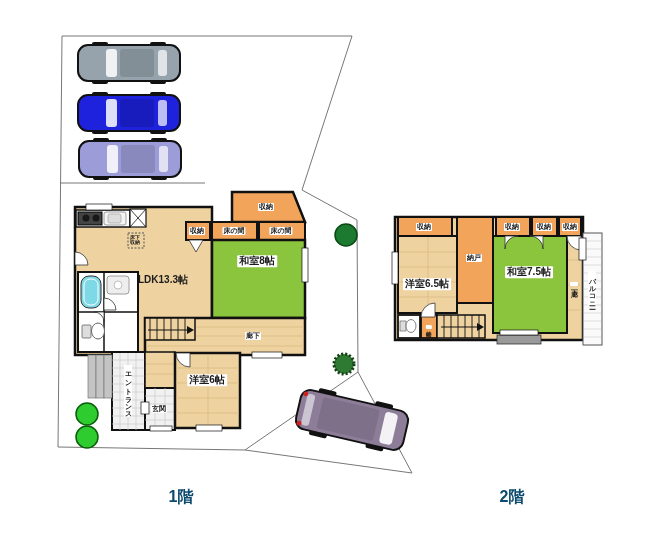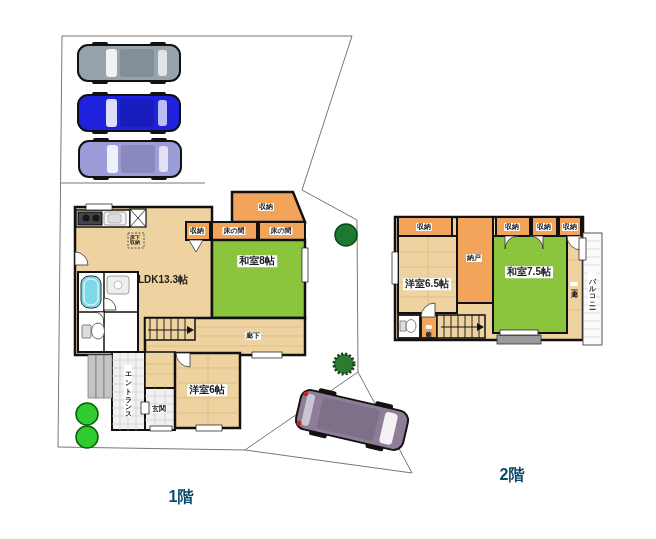--- a/index.html
+++ b/index.html
@@ -271,30 +271,30 @@
 </svg>
 
 <div class="lbl small" style="left:266px;top:207px">収納</div>
 <div class="lbl small" style="left:197px;top:231px">収納</div>
 <div class="lbl small" style="left:234px;top:231px">床の間</div>
 <div class="lbl small" style="left:281px;top:231px">床の間</div>
 <div class="lbl" style="left:257px;top:261px">和室8帖</div>
 <div class="lbl nobg" style="left:163px;top:280px">LDK13.3帖</div>
 <div class="lbl tiny" style="left:136px;top:240px">床下収納</div>
 <div class="lbl small" style="left:253px;top:336px">廊下</div>
-<div class="lbl" style="left:207px;top:390px">洋室6帖</div>
+<div class="lbl" style="left:207px;top:380px">洋室6帖</div>
 <div class="lbl small v" style="left:128px;top:391px">エントランス</div>
 <div class="lbl small" style="left:159px;top:409px">玄関</div>
 <div class="caption" style="left:181px;top:497px">1階</div>
 
 <div class="lbl small" style="left:424px;top:227px">収納</div>
 <div class="lbl small" style="left:474px;top:258px">納戸</div>
 <div class="lbl small" style="left:512px;top:227px">収納</div>
 <div class="lbl small" style="left:544px;top:227px">収納</div>
 <div class="lbl small" style="left:570px;top:227px">収納</div>
 <div class="lbl" style="left:427px;top:284px">洋室6.5帖</div>
 <div class="lbl" style="left:529px;top:272px">和室7.5帖</div>
 <div class="lbl small v" style="left:574px;top:284px">廊下</div>
 <div class="lbl small v" style="left:592px;top:289px">バルコニー</div>
 <div class="lbl small v" style="left:429px;top:327px;font-size:5.5px">収納</div>
-<div class="caption" style="left:512px;top:475px">2階</div>
+<div class="caption" style="left:512px;top:497px">2階</div>
 
 </div>
 
 </body></html>

